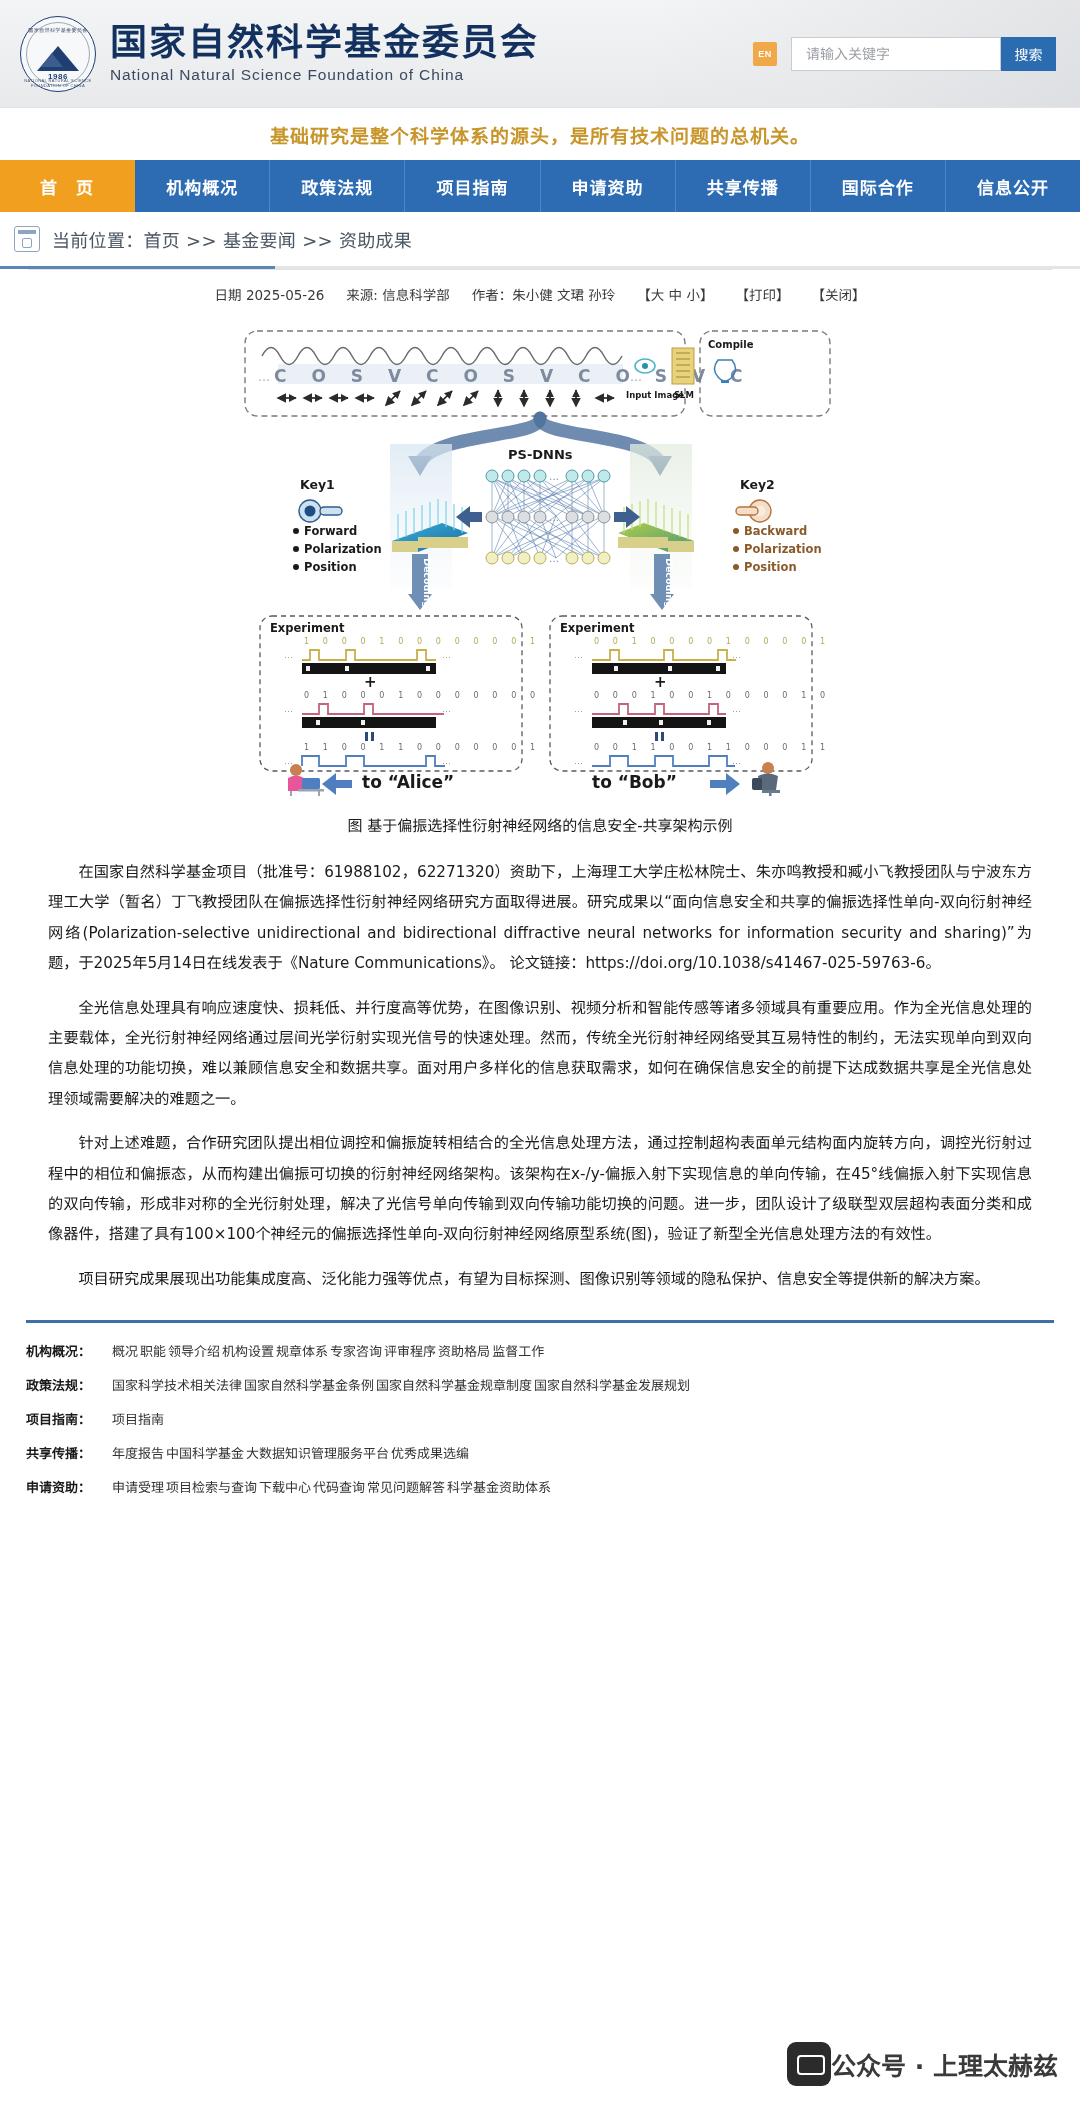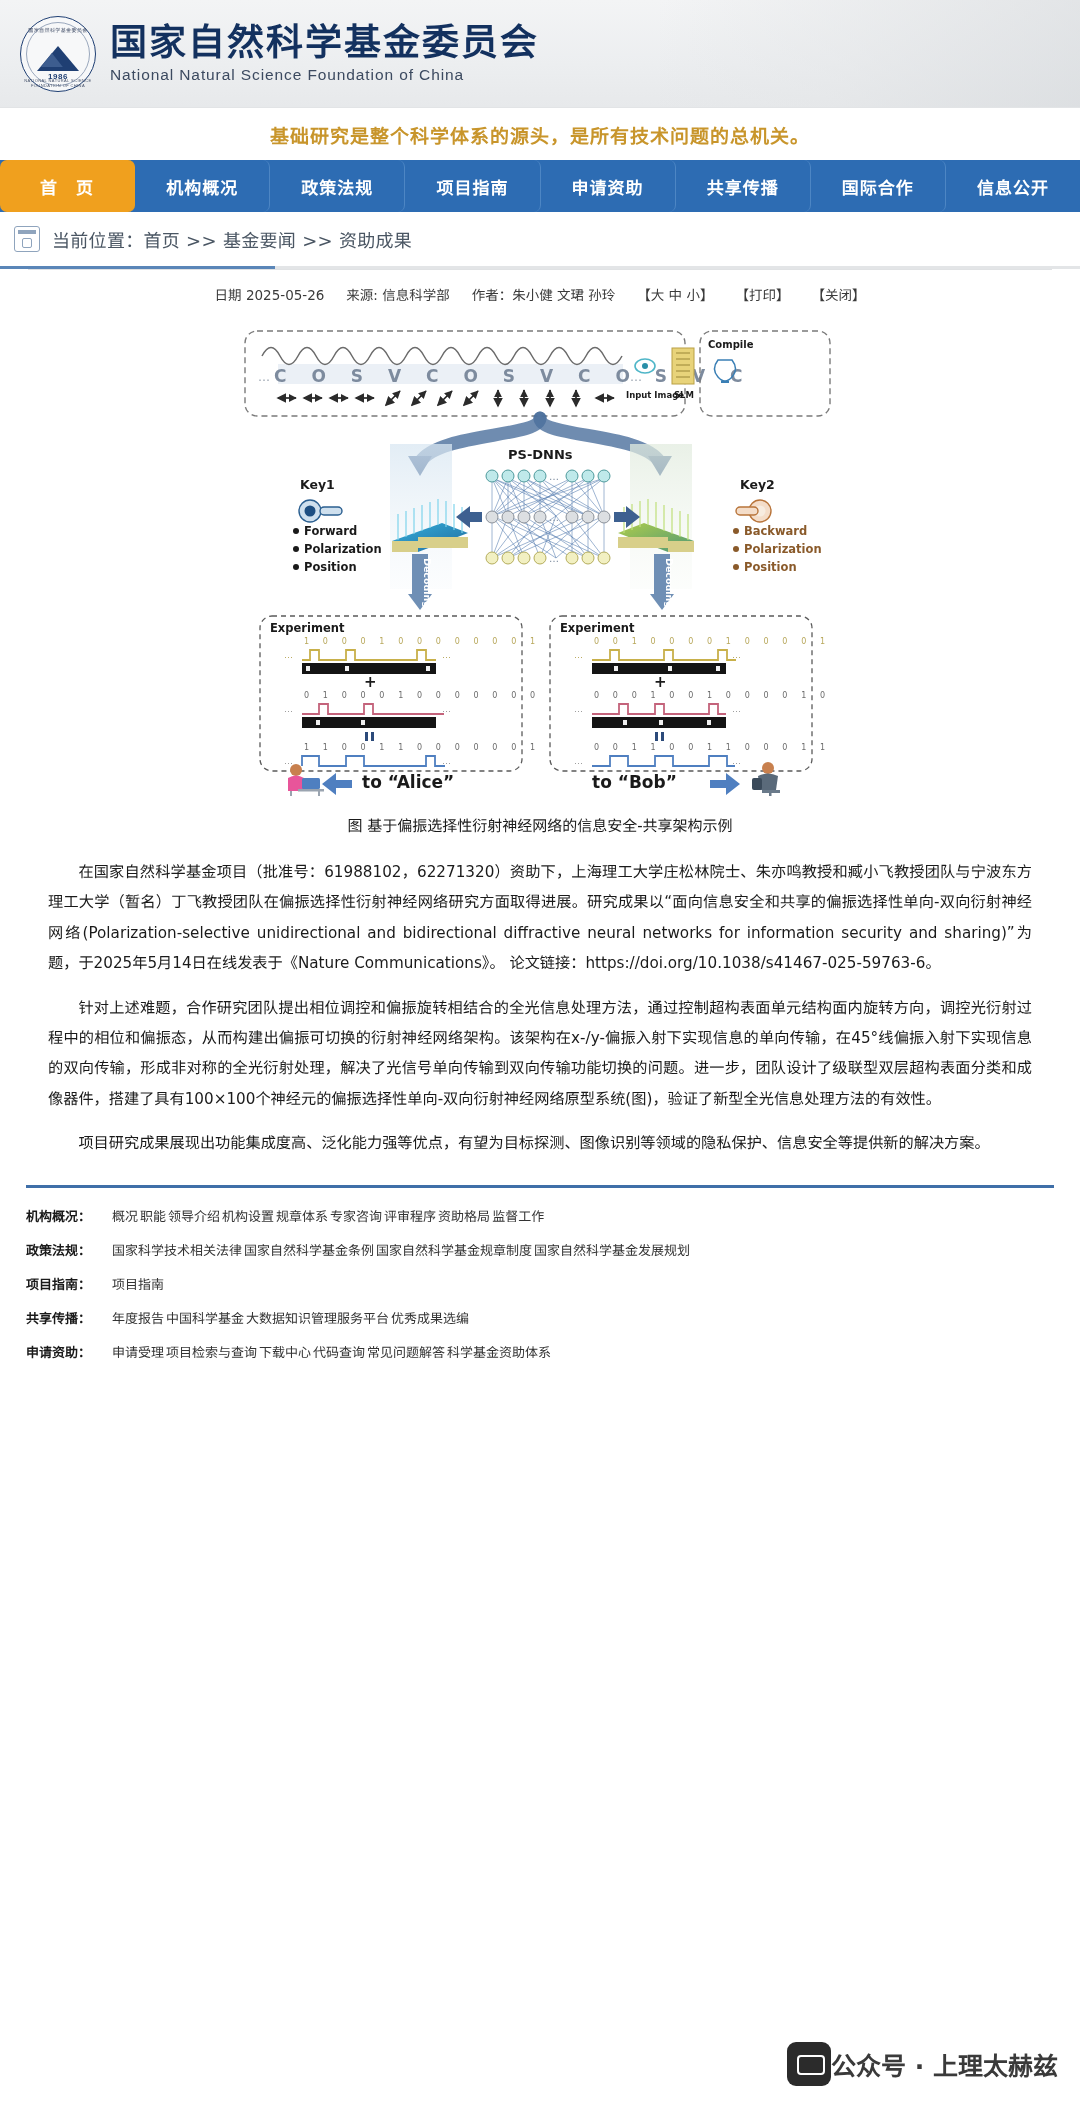--- a/index.html
+++ b/index.html
@@ -100,21 +100,20 @@
 
   
   .nav{
     display:flex; height:52px; background:#2d6cb3;
   }
   .nav-item{
     flex:1; display:flex; align-items:center; justify-content:center;
     color:#ffffff; font-size:17px; font-weight:bold; letter-spacing:1px;
     border-right:1px solid #4d86c4; cursor:pointer;
     font-family:"DejaVu Sans","Liberation Sans",sans-serif;
-    border-radius:7px;
   }
   .nav-item:last-child{ border-right:0; }
   .nav-item.active{ background:#f0a01e; color:#fff; border-right:1px solid #f0a01e; }
 
   
   .crumb-wrap{
     height:54px; display:flex; align-items:center; padding-left:14px;
     background:#fff;
   }
   .crumb-icon{
@@ -209,20 +208,27 @@
       <div class="mtn2"></div>
       <div class="yr">1986</div>
       <div class="arc-bot">NATIONAL NATURAL SCIENCE FOUNDATION OF CHINA</div>
     </div>
     <div class="logo-text">
       <div class="logo-cn">国家自然科学基金委员会</div>
       <div class="logo-en">National Natural Science Foundation of China</div>
     </div>
   </div>
 
+  <div class="header-right">
+    <div class="lang-badge">EN</div>
+    <div class="search-box">
+      <input type="text" placeholder="请输入关键字" style="">
+    </div>
+    <button class="search-btn">搜索</button>
+  </div>
 </div>
 
 <div class="slogan">
   <span>基础研究是整个科学体系的源头，是所有技术问题的总机关。</span>
 </div>
 
 <div class="nav">
   <div class="nav-item active">首　页</div>
   <div class="nav-item">机构概况</div>
   <div class="nav-item">政策法规</div>
@@ -572,20 +578,21 @@
           <circle cx="536" cy="478" r="2.5" fill="#6a7a8a"></circle>
         </g>
       </g>
     </svg>
 
     <div class="fig-caption">图 基于偏振选择性衍射神经网络的信息安全-共享架构示例</div>
   </div>
 
   <div class="body-text">
     <p>在国家自然科学基金项目（批准号：61988102，62271320）资助下，上海理工大学庄松林院士、朱亦鸣教授和臧小飞教授团队与宁波东方理工大学（暂名）丁飞教授团队在偏振选择性衍射神经网络研究方面取得进展。研究成果以“面向信息安全和共享的偏振选择性单向-双向衍射神经网络(Polarization-selective unidirectional and bidirectional diffractive neural networks for information security and sharing)”为题，于2025年5月14日在线发表于《Nature Communications》。 论文链接：https://doi.org/10.1038/s41467-025-59763-6。</p>
+    <p>全光信息处理具有响应速度快、损耗低、并行度高等优势，在图像识别、视频分析和智能传感等诸多领域具有重要应用。作为全光信息处理的主要载体，全光衍射神经网络通过层间光学衍射实现光信号的快速处理。然而，传统全光衍射神经网络受其互易特性的制约，无法实现单向到双向信息处理的功能切换，难以兼顾信息安全和数据共享。面对用户多样化的信息获取需求，如何在确保信息安全的前提下达成数据共享是全光信息处理领域需要解决的难题之一。</p>
     <p>针对上述难题，合作研究团队提出相位调控和偏振旋转相结合的全光信息处理方法，通过控制超构表面单元结构面内旋转方向，调控光衍射过程中的相位和偏振态，从而构建出偏振可切换的衍射神经网络架构。该架构在x-/y-偏振入射下实现信息的单向传输，在45°线偏振入射下实现信息的双向传输，形成非对称的全光衍射处理，解决了光信号单向传输到双向传输功能切换的问题。进一步，团队设计了级联型双层超构表面分类和成像器件，搭建了具有100×100个神经元的偏振选择性单向-双向衍射神经网络原型系统(图)，验证了新型全光信息处理方法的有效性。</p>
     <p>项目研究成果展现出功能集成度高、泛化能力强等优点，有望为目标探测、图像识别等领域的隐私保护、信息安全等提供新的解决方案。</p>
   </div>
 </div>
 
 <div class="footer-rule"></div>
 <div class="footer">
 
   <div class="f-row">
     <div class="f-label">机构概况：</div>

